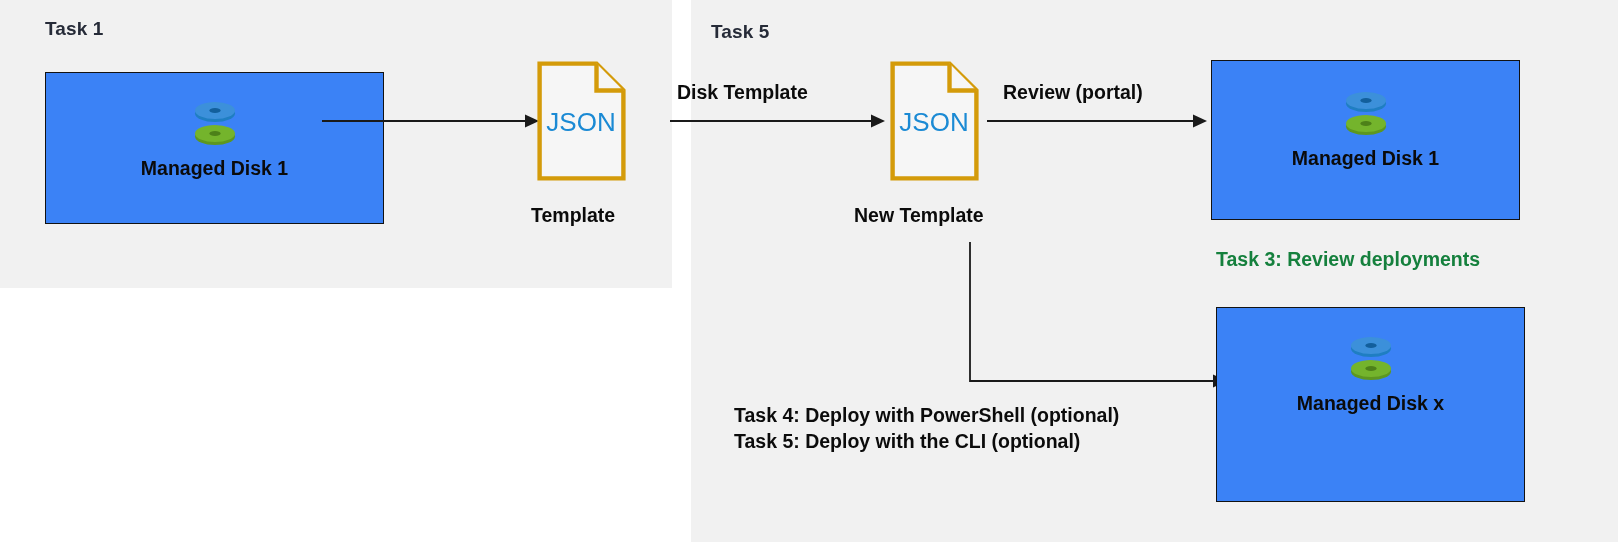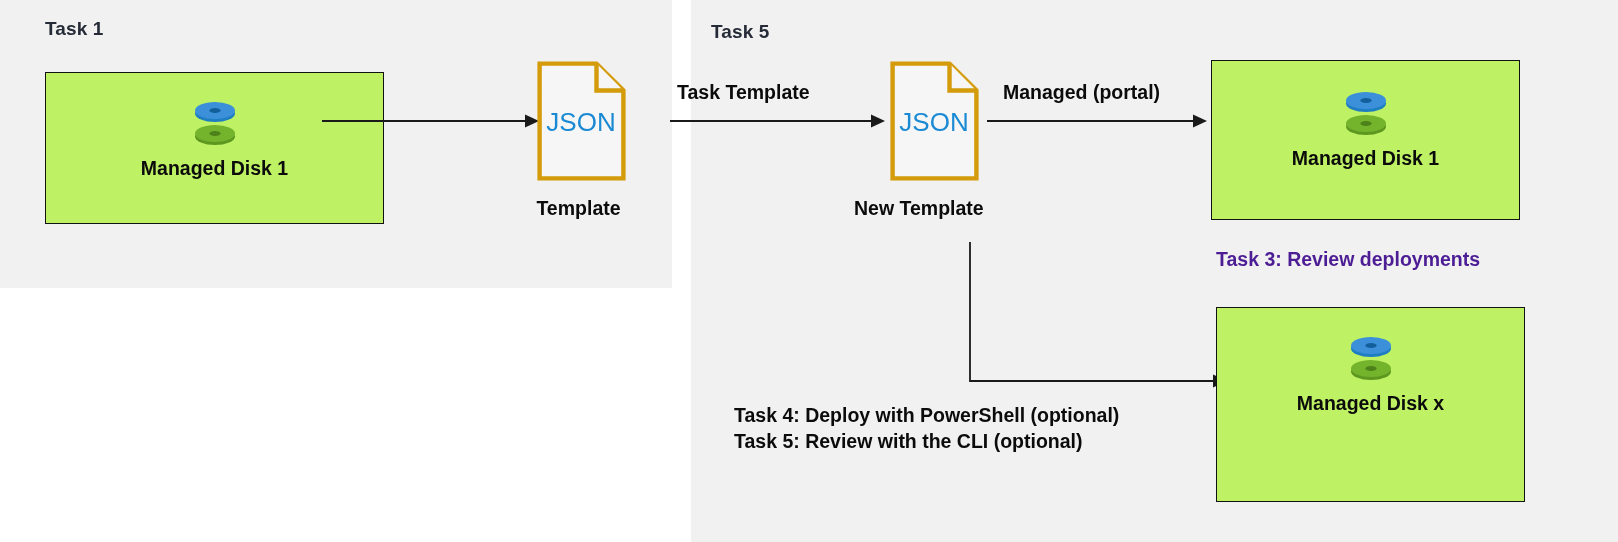--- a/index.html
+++ b/index.html
@@ -33,21 +33,21 @@
     letter-spacing: .1px;
     white-space: nowrap;
   }
   #heading-task1 { left: 45px;  top: 18px; }
   #heading-task2 { left: 711px; top: 21px; }
 
   
   .resource-box {
     position: absolute;
     border: 1.6px solid #121212;
-    background: #bef264;
+    background: #3b82f6;
     box-sizing: border-box;
   }
   #box-disk-source   { left: 45px;   top: 72px;  width: 339px; height: 152px; }
   #box-disk-portal   { left: 1211px; top: 60px;  width: 309px; height: 160px; }
   #box-disk-scripted { left: 1216px; top: 307px; width: 309px; height: 195px; }
 
   .box-inner {
     position: absolute;
     left: 0; right: 0;
     display: flex;
@@ -68,22 +68,21 @@
 
   
   .disk-icon { width: 56px; height: 52px; display: block; }
 
   
   .doc-icon-wrap { position: absolute; }
   #doc-template      { left: 537px; top: 61px; }
   #doc-new-template  { left: 890px; top: 61px; }
   .doc-icon { display: block; width: 89px; height: 120px; }
   .doc-caption {
-    margin-top: 16px;
-    text-align: center;
+    margin-top: 23px;
     font-size: 19.5px;
     font-weight: bold;
     color: #0b0b0b;
     white-space: nowrap;
   }
   #doc-template .doc-caption { margin-left: -6px; }
   #doc-new-template .doc-caption { margin-left: -36px; }
 
   
   .connector { position: absolute; overflow: visible; }
@@ -99,21 +98,21 @@
     font-weight: bold;
     color: #0b0b0b;
     white-space: nowrap;
   }
   #caption-edit-template { left: 677px;  top: 81px; }
   #caption-deploy-portal { left: 1003px; top: 81px; }
 
   
   .task-note {
     position: absolute;
-    color: #4c1d95;
+    color: #15803d;
     font-weight: bold;
     font-size: 19.5px;
     white-space: nowrap;
   }
   #note-task3 { left: 1216px; top: 248px; }
 
   #notes-scripted {
     position: absolute;
     left: 724px;
     top: 402px;
@@ -159,36 +158,36 @@
 
   <div class="doc-icon-wrap" id="doc-template">
     <svg class="doc-icon" viewBox="0 0 89 120">
       <path d="M2.6 2.6 H59.5 L86.4 29.5 V117.4 H2.6 Z" fill="#f6f6f6" stroke="#d49b0a" stroke-width="4.4" stroke-linejoin="miter"></path>
       <path d="M59.5 2.6 V29.5 H86.4" fill="#f6f6f6" stroke="#d49b0a" stroke-width="4.4" stroke-linejoin="miter"></path>
       <text x="44" y="70" text-anchor="middle" font-family="Liberation Sans, sans-serif" font-size="26" fill="#1b8ad4">JSON</text>
     </svg>
     <div class="doc-caption">Template</div>
   </div>
 
-  <div class="arrow-caption" id="caption-edit-template">Task Template</div>
+  <div class="arrow-caption" id="caption-edit-template">Disk Template</div>
   <svg class="connector" id="arrow-edit-template" width="230" height="30">
     <line x1="2" y1="15" x2="203" y2="15" stroke="#1a1a1a" stroke-width="1.8"></line>
     <polygon points="203,8.4 217,15 203,21.6" fill="#1a1a1a"></polygon>
   </svg>
 
   <div class="doc-icon-wrap" id="doc-new-template">
     <svg class="doc-icon" viewBox="0 0 89 120">
       <path d="M2.6 2.6 H59.5 L86.4 29.5 V117.4 H2.6 Z" fill="#f6f6f6" stroke="#d49b0a" stroke-width="4.4" stroke-linejoin="miter"></path>
       <path d="M59.5 2.6 V29.5 H86.4" fill="#f6f6f6" stroke="#d49b0a" stroke-width="4.4" stroke-linejoin="miter"></path>
       <text x="44" y="70" text-anchor="middle" font-family="Liberation Sans, sans-serif" font-size="26" fill="#1b8ad4">JSON</text>
     </svg>
     <div class="doc-caption">New Template</div>
   </div>
 
-  <div class="arrow-caption" id="caption-deploy-portal">Managed (portal)</div>
+  <div class="arrow-caption" id="caption-deploy-portal">Review (portal)</div>
   <svg class="connector" id="arrow-deploy-portal" width="235" height="30">
     <line x1="2" y1="15" x2="208" y2="15" stroke="#1a1a1a" stroke-width="1.8"></line>
     <polygon points="208,8.4 222,15 208,21.6" fill="#1a1a1a"></polygon>
   </svg>
 
   <div class="resource-box" id="box-disk-portal">
     <div class="box-inner">
       <svg class="disk-icon" viewBox="0 0 56 52">
         <ellipse cx="28" cy="40.5" rx="20" ry="8.6" fill="#5d9720"></ellipse>
         <ellipse cx="28" cy="37.5" rx="20" ry="8.6" fill="#74b42c"></ellipse>
@@ -203,21 +202,21 @@
 
   <div class="task-note" id="note-task3">Task 3: Review deployments</div>
 
   <svg class="connector" id="arrow-elbow-scripted" width="290" height="170">
     <polyline points="15,4 15,143 258,143" fill="none" stroke="#1a1a1a" stroke-width="1.8"></polyline>
     <polygon points="258,136.4 272,143 258,149.6" fill="#1a1a1a"></polygon>
   </svg>
 
   <div id="notes-scripted">
     <div>Task 4: Deploy with PowerShell (optional)</div>
-    <div>Task 5: Review with the CLI (optional)</div>
+    <div>Task 5: Deploy with the CLI (optional)</div>
   </div>
 
   <div class="resource-box" id="box-disk-scripted">
     <div class="box-inner">
       <svg class="disk-icon" viewBox="0 0 56 52">
         <ellipse cx="28" cy="40.5" rx="20" ry="8.6" fill="#5d9720"></ellipse>
         <ellipse cx="28" cy="37.5" rx="20" ry="8.6" fill="#74b42c"></ellipse>
         <ellipse cx="28" cy="37.5" rx="5.6" ry="2.4" fill="#4d8119"></ellipse>
         <ellipse cx="28" cy="17.5" rx="20" ry="8.6" fill="#1f7ec2"></ellipse>
         <ellipse cx="28" cy="14.5" rx="20" ry="8.6" fill="#3c90da"></ellipse>

